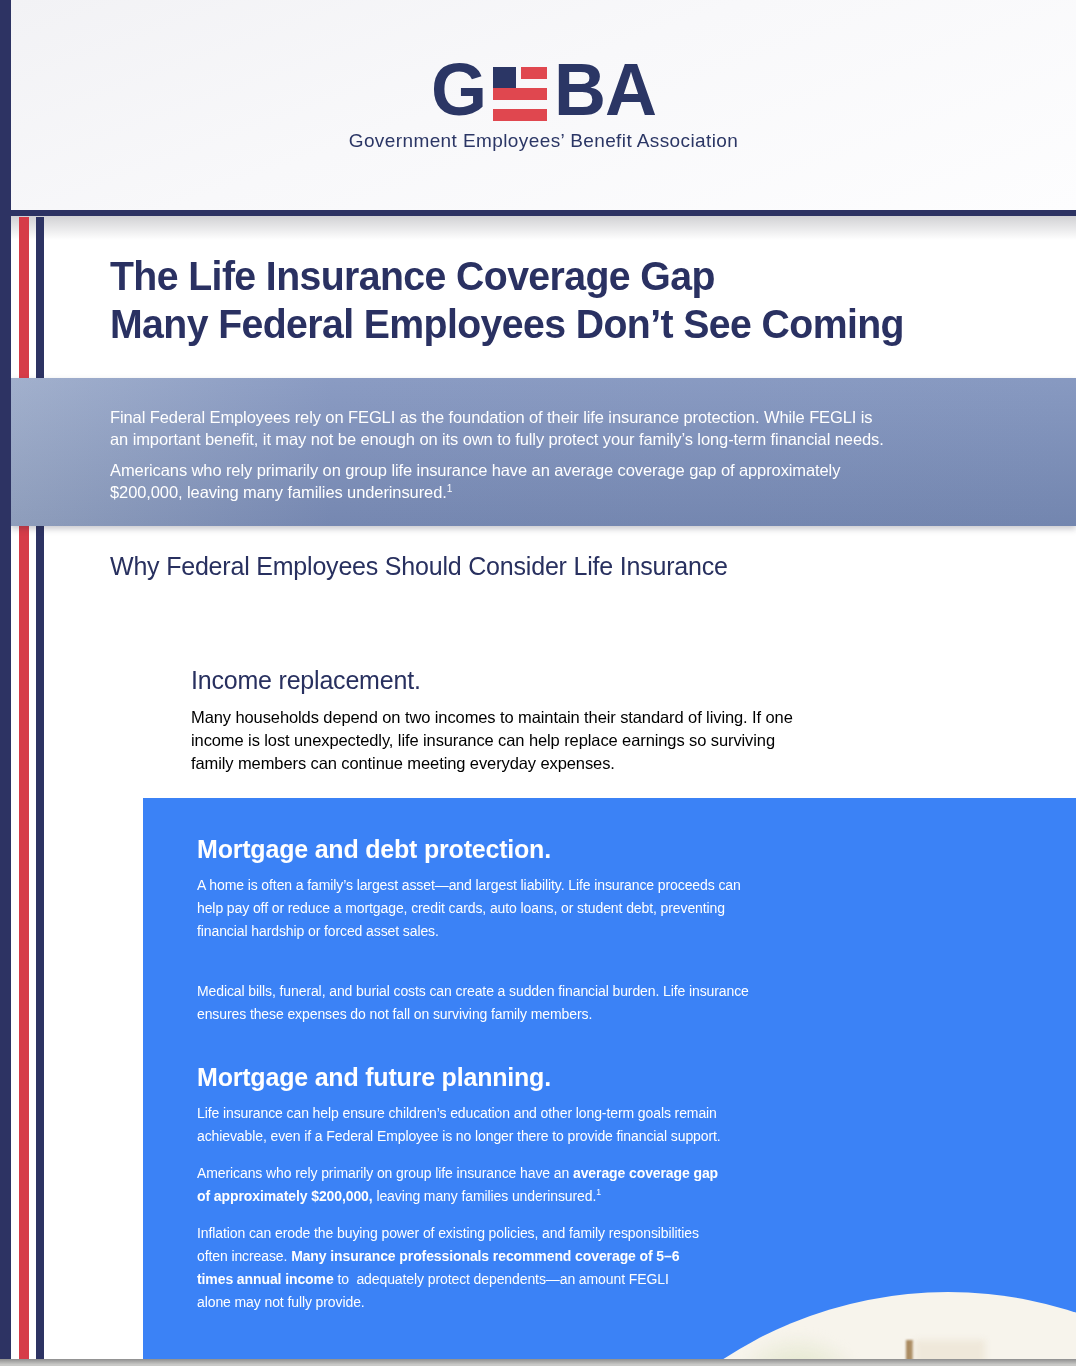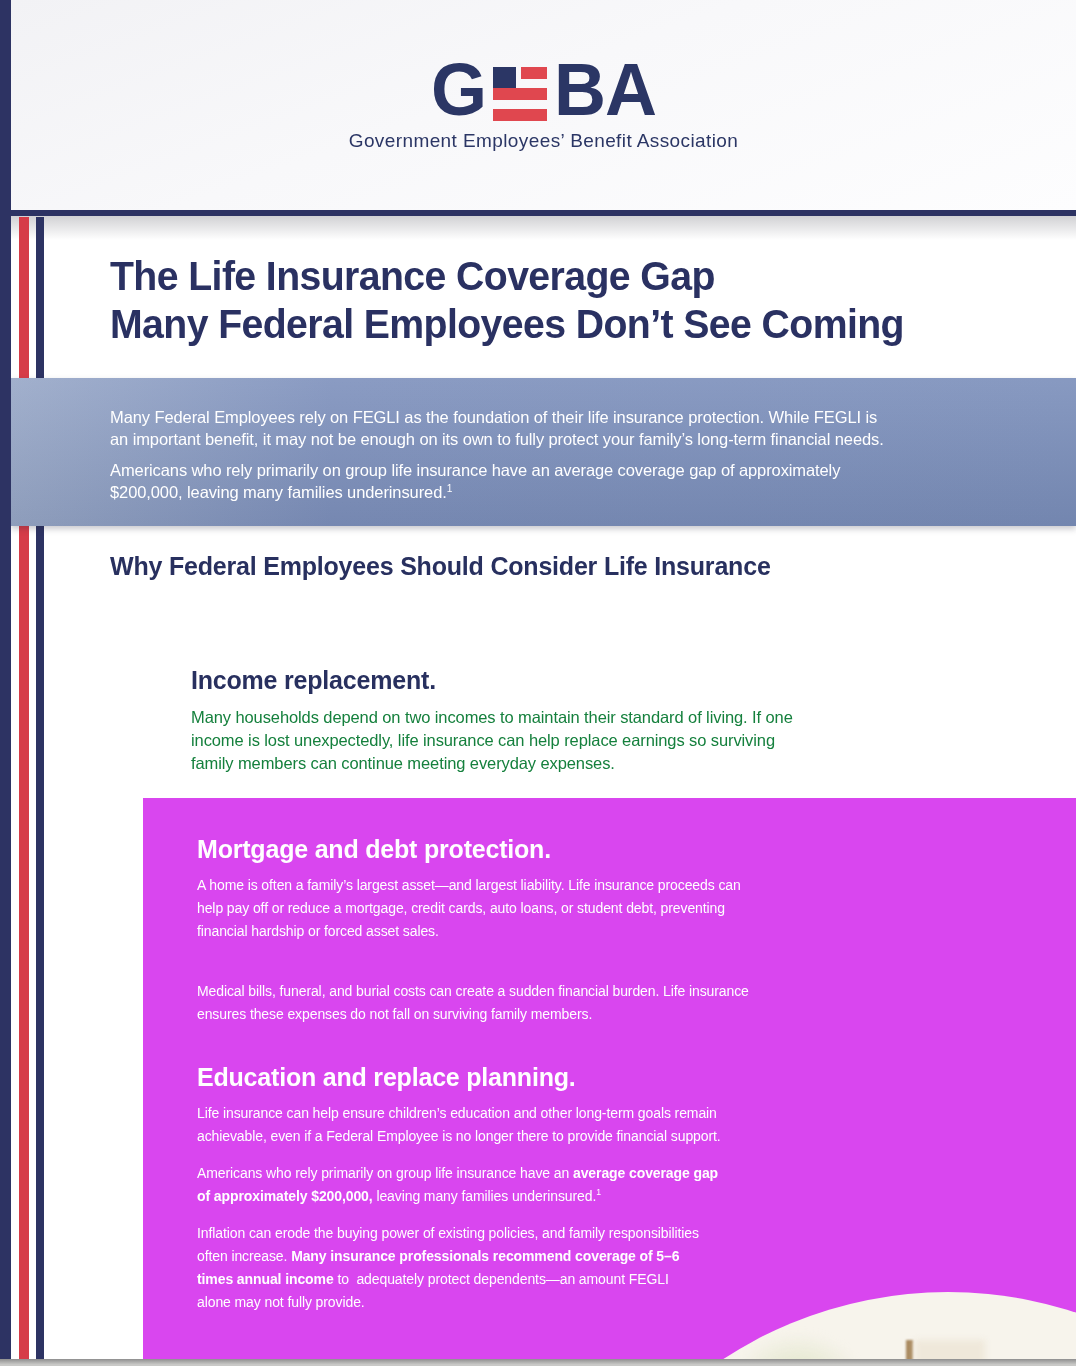--- a/index.html
+++ b/index.html
@@ -64,38 +64,38 @@
     color:#ffffff; font-size:16.5px; line-height:22px; letter-spacing:-0.1px;
   }
   .intro-band p { white-space:pre-line; }
   .intro-band p + p { margin-top:9px; }
 
   sup { font-size:62%; vertical-align:super; line-height:0; }
 
   
   .why-section { position:absolute; left:110px; top:552px; z-index:2; width:760px; }
   .section-heading-navy {
-    font-size:25px; line-height:28px; font-weight:700; color:#28305f; letter-spacing:-0.2px;
+    font-size:25px; line-height:28px; font-weight:400; color:#28305f; letter-spacing:-0.2px;
   }
   .why-sub {
     margin-top:14px; font-size:16.5px; line-height:23px; font-weight:700; color:#15151d;
     white-space:pre-line; letter-spacing:-0.1px;
   }
 
   
   .income-section { position:absolute; left:191px; top:666px; z-index:2; width:830px; }
   .body-dark {
-    margin-top:12px; font-size:16.5px; line-height:23px; color:#15803d;
+    margin-top:12px; font-size:16.5px; line-height:23px; color:#000000;
     white-space:pre-line; letter-spacing:-0.1px;
   }
 
   
   .red-box {
     position:absolute; left:143px; top:798px; width:933px; height:561px; z-index:2;
-    background:#d946ef; overflow:hidden; padding:37px 60px 0 54px; color:#ffffff;
+    background:#3b82f6; overflow:hidden; padding:37px 60px 0 54px; color:#ffffff;
   }
   .red-heading { font-size:25px; line-height:28px; font-weight:700; color:#ffffff; letter-spacing:-0.2px; }
   .red-body { margin-top:11px; font-size:14px; line-height:23px; white-space:pre-line; letter-spacing:-0.1px; }
   .red-section + .red-section { margin-top:37px; }
   .red-body + .red-body { margin-top:14px; }
   .red-body b { font-weight:700; }
 
   
   .photo-circle {
     position:absolute; left:395px; top:494px; width:820px; height:820px;
@@ -146,21 +146,21 @@
 
   <div class="content-surface"></div>
 
   <div class="stripe-red"></div>
   <div class="stripe-navy"></div>
 
   <h1 class="doc-title">The Life Insurance Coverage Gap
 Many Federal Employees Don’t See Coming</h1>
 
   <div class="intro-band">
-    <p>Many Federal Employees rely on FEGLI as the foundation of their life insurance protection. While FEGLI is
+    <p>Final Federal Employees rely on FEGLI as the foundation of their life insurance protection. While FEGLI is
 an important benefit, it may not be enough on its own to fully protect your family’s long-term financial needs.</p>
     <p><span>Americans who rely primarily on group life insurance have an average coverage gap of approximately
 $200,000, leaving many families underinsured.</span><sup>1</sup></p>
   </div>
 
   <div class="why-section">
     <h2 class="section-heading-navy">Why Federal Employees Should Consider Life Insurance</h2>
   </div>
 
   <div class="income-section">
@@ -175,21 +175,21 @@
       <h2 class="red-heading">Mortgage and debt protection.</h2>
       <p class="red-body">A home is often a family’s largest asset—and largest liability. Life insurance proceeds can
 help pay off or reduce a mortgage, credit cards, auto loans, or student debt, preventing
 financial hardship or forced asset sales.</p>
     </div>
     <div class="red-section">
       <p class="red-body">Medical bills, funeral, and burial costs can create a sudden financial burden. Life insurance
 ensures these expenses do not fall on surviving family members.</p>
     </div>
     <div class="red-section">
-      <h2 class="red-heading">Education and replace planning.</h2>
+      <h2 class="red-heading">Mortgage and future planning.</h2>
       <p class="red-body">Life insurance can help ensure children’s education and other long-term goals remain
 achievable, even if a Federal Employee is no longer there to provide financial support.</p>
       <p class="red-body"><span>Americans who rely primarily on group life insurance have an </span><b>average coverage gap
 of approximately $200,000,</b><span> leaving many families underinsured.</span><sup>1</sup></p>
       <p class="red-body"><span>Inflation can erode the buying power of existing policies, and family responsibilities
 often increase. </span><b>Many insurance professionals recommend coverage of 5–6
 times annual income</b><span> to &nbsp;adequately protect dependents—an amount FEGLI
 alone may not fully provide.</span></p>
     </div>
 

